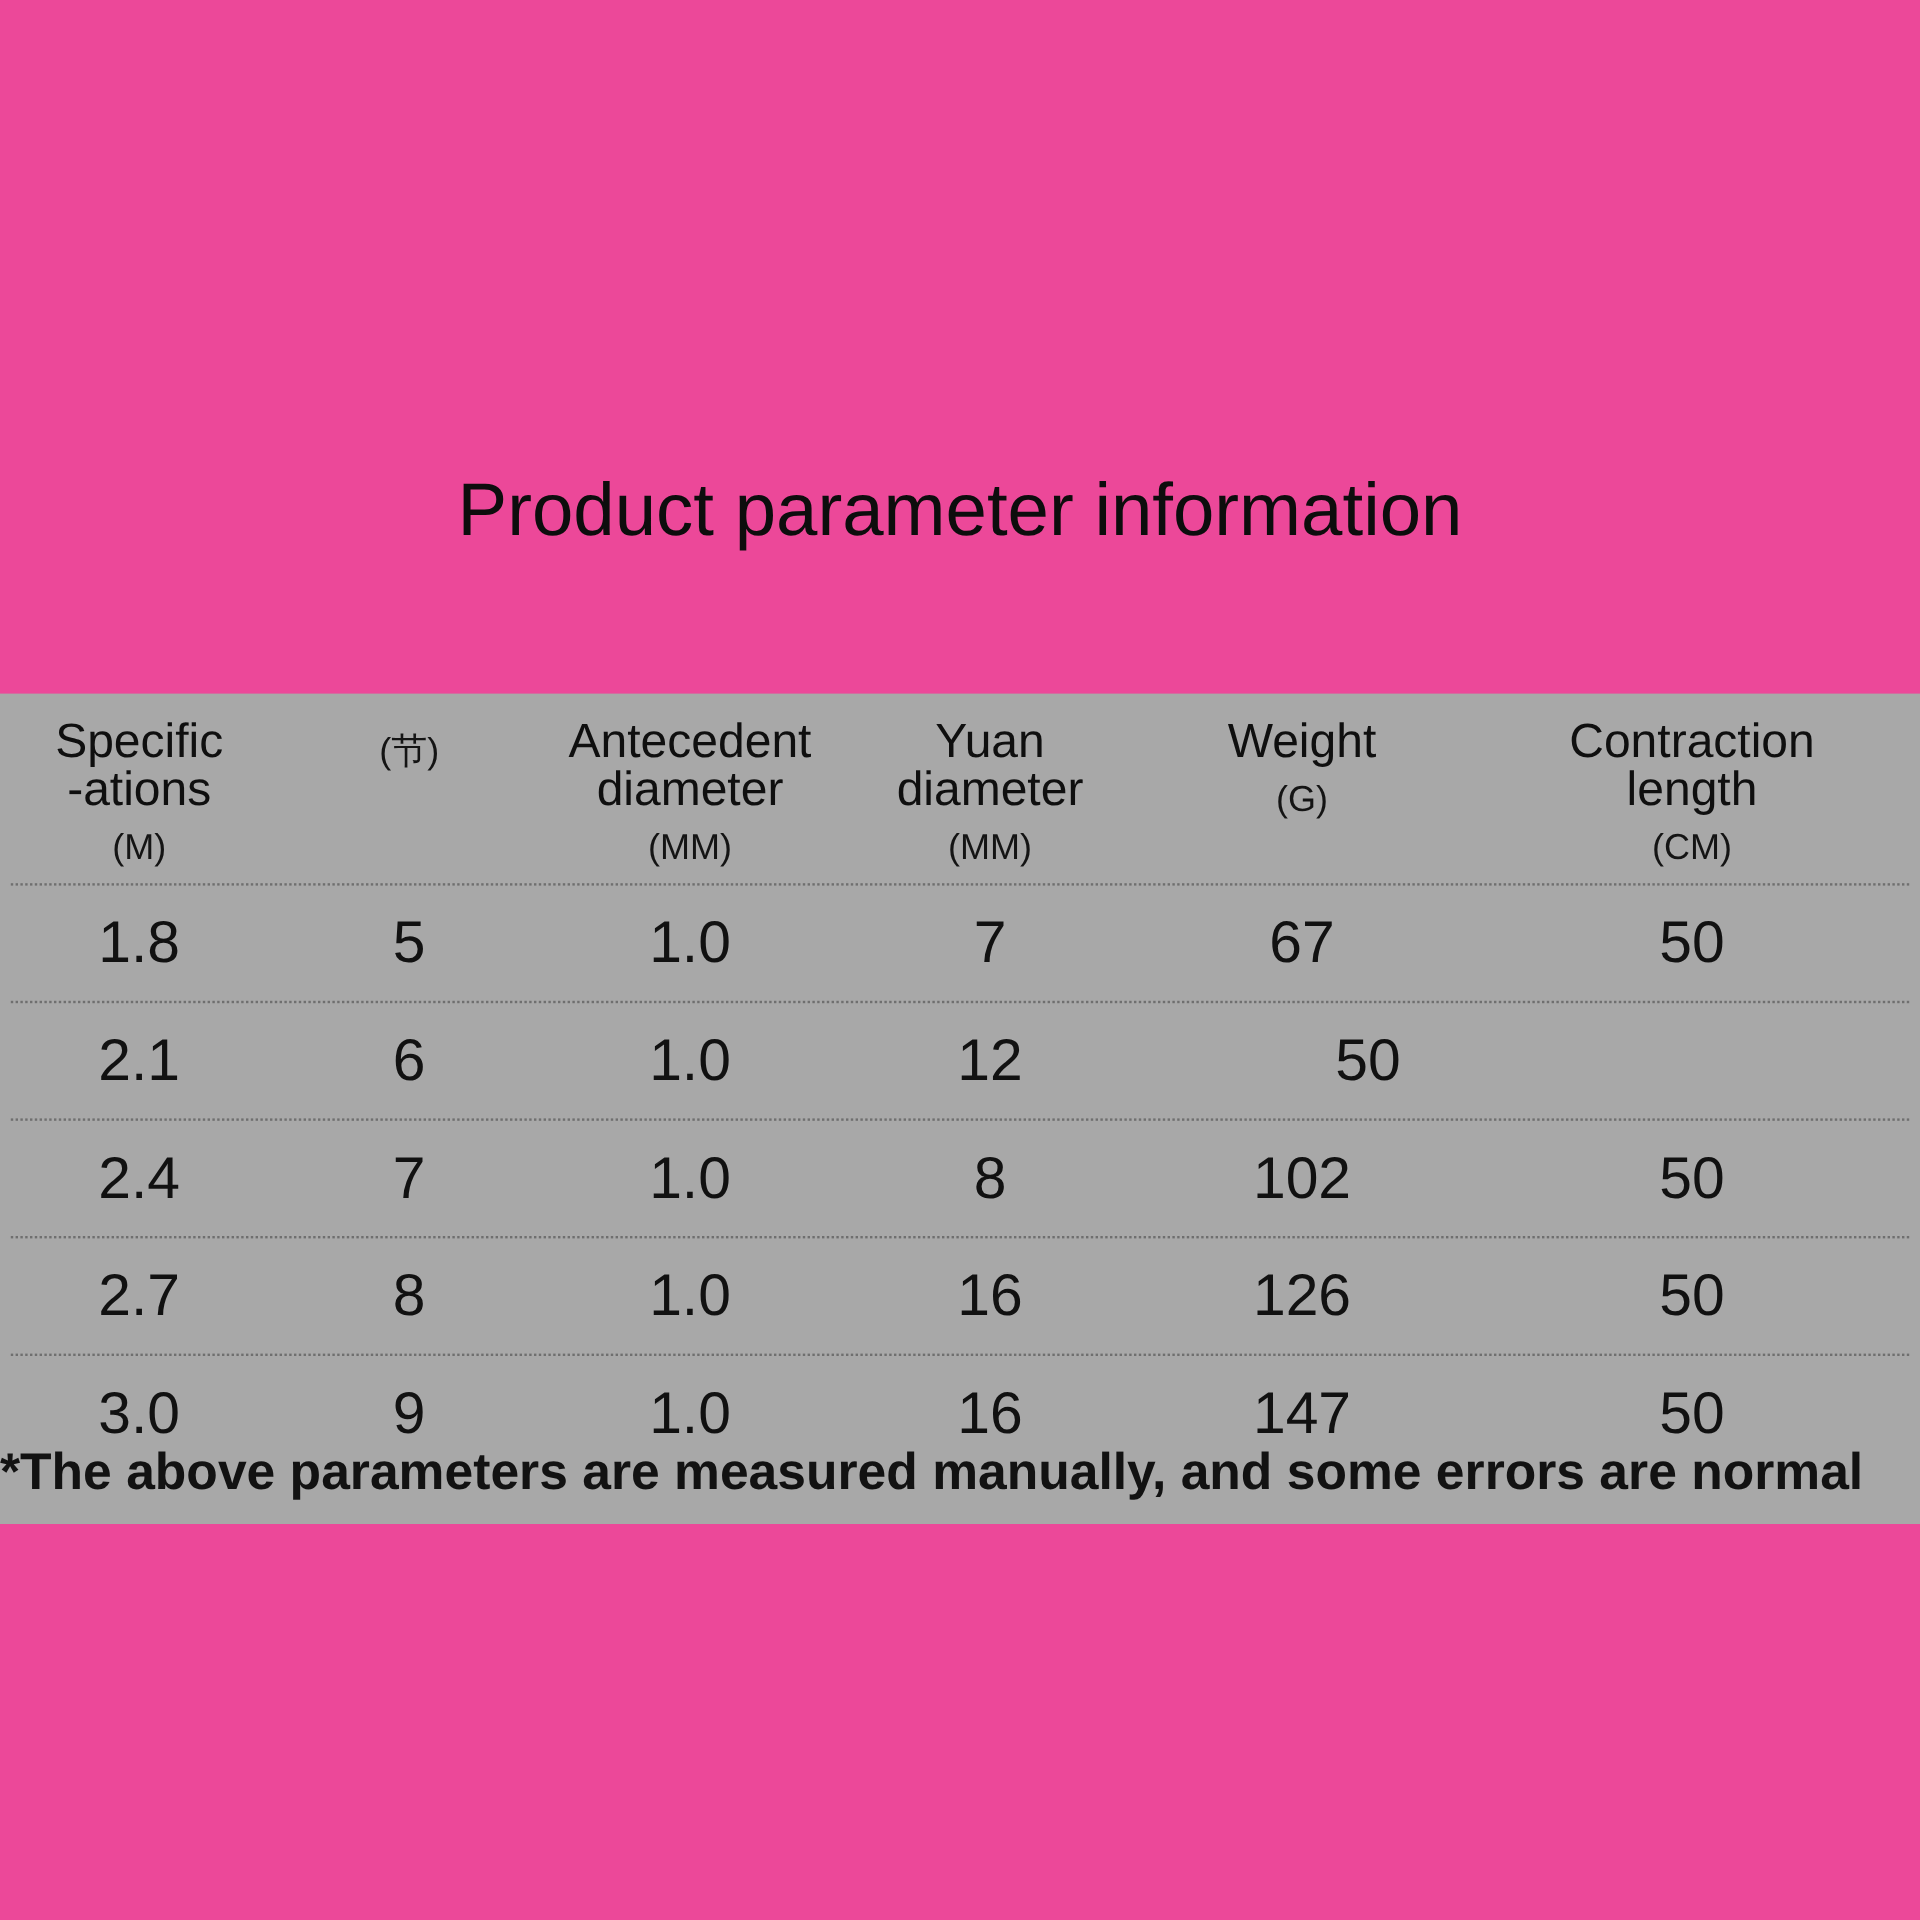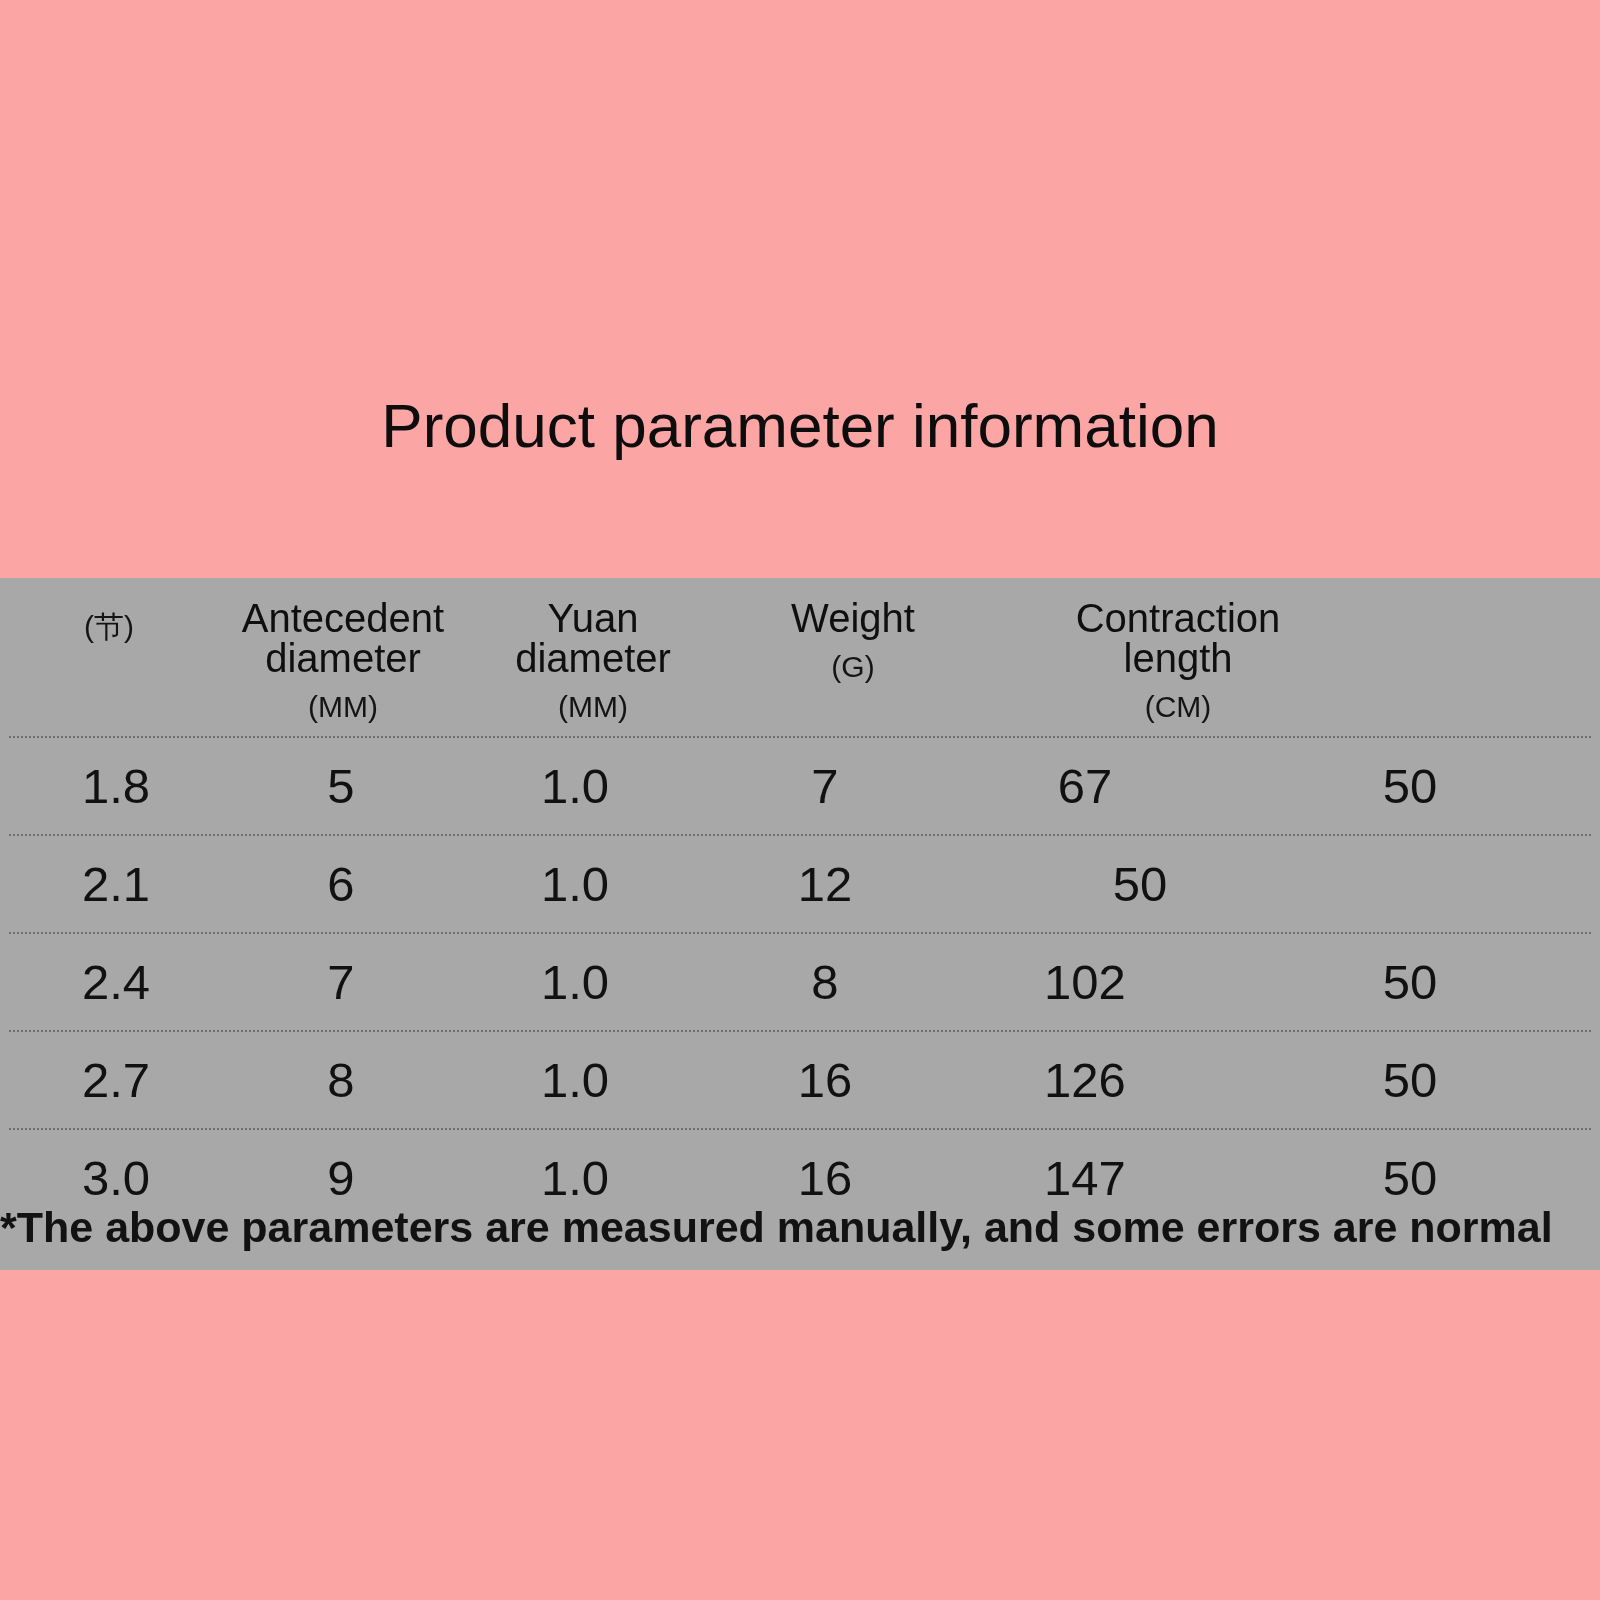--- a/index.html
+++ b/index.html
@@ -10,21 +10,21 @@
     width: 1600px;
     height: 1600px;
     background: #ffffff;
     font-family: "Liberation Sans", sans-serif;
     overflow: hidden;
   }
   .page {
     position: relative;
     width: 1600px;
     height: 1600px;
-    background: #fca5a5;
+    background: #ec4899;
   }
   .title {
     position: absolute;
     top: 392px;
     left: 0;
     width: 1600px;
     text-align: center;
     font-size: 62px;
     color: #0d0d0d;
     letter-spacing: 0px;
@@ -113,20 +113,25 @@
 
 <div class="page">
 
   <div class="title">Product parameter information</div>
 
   <div class="panel">
 
     <div class="table">
 
       <div class="row head-row">
+        <div class="cell c0 head-cell">
+          <div class="head-main">Specific
+-ations</div>
+          <div class="head-unit">(M)</div>
+        </div>
         <div class="cell c1 head-cell">
           <div class="head-unit">(节)</div>
         </div>
         <div class="cell c2 head-cell">
           <div class="head-main">Antecedent
 diameter</div>
           <div class="head-unit">(MM)</div>
         </div>
         <div class="cell c3 head-cell">
           <div class="head-main">Yuan

